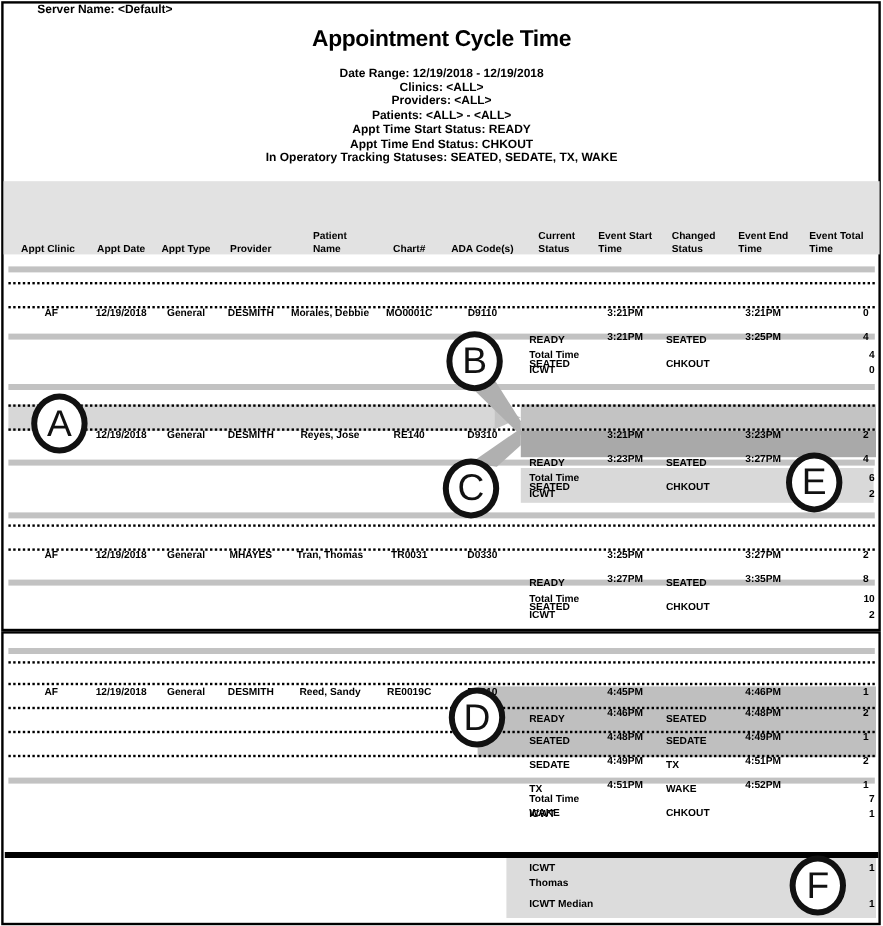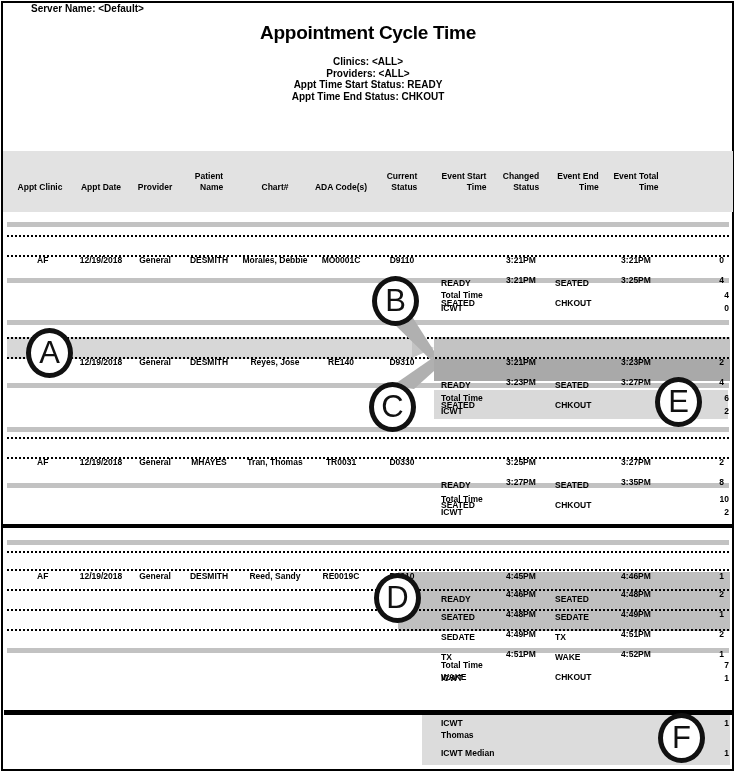--- a/index.html
+++ b/index.html
@@ -15,22 +15,22 @@
   #page2 { left:1px; top:526px; width:733px; height:245px; }
 
   #server-name { position:absolute; left:6px; top:3px; font-size:10px; font-weight:bold;padding-left:25px; }
   #report-title { position:absolute; left:0; right:0; top:22px; text-align:center; font-size:19px; font-weight:bold; letter-spacing:-0.3px; }
   #filters { position:absolute; left:0; right:0; top:56px; text-align:center; font-size:10px; font-weight:bold; line-height:11.7px; }
 
   
   #colband { position:absolute; left:3px; top:151px; width:730px; height:61px; background:var(--band,#e2e2e2); }
   #colheads { position:absolute; left:7px; top:151px; width:722px; height:61px;
     display:grid; grid-template-columns:66px 56px 52px 56px 76px 56px 66px 58px 56px 58px 58px 64px; }
-  .hcell { display:flex; align-items:flex-end; justify-content:center; text-align:right;
-    font-size:8.5px; font-weight:bold; line-height:10.5px; padding-bottom:20px; white-space:pre-line; }
+  .hcell { display:flex; align-items:flex-end; justify-content:center; text-align:left;
+    font-size:8.5px; font-weight:bold; line-height:10.5px; padding-bottom:0; white-space:pre-line; }
 
   
   .sep { position:absolute; left:7px; width:722px; height:5px; background:var(--sep,#c2c2c2); }
 
   
   .trow { position:absolute; left:7px; width:722px;
     display:grid; grid-template-columns:66px 56px 52px 56px 76px 56px 66px 58px 56px 58px 58px 64px;
     align-items:center; font-size:8.5px; font-weight:bold; }
   .trow.dt { border-top:2px dotted #000; }
   .trow.db { border-bottom:2px dotted #000; }
@@ -74,30 +74,34 @@
 <body>
 
 <div id="screen" style="--band: #e2e2e2; --sep: #c2c2c2; --hl-light: #d7d7d7; --hl-mid: #c3c3c3; --hl-dark: #a9a9a9; --hl-block: #bfbfbf; --sum-box: #d9d9d9; --footer-box: #dcdcdc; --wedge: #b0b0b0;">
 
   <div id="page1" class="pagebox"></div>
   <div id="page2" class="pagebox"></div>
 
   <div id="server-name">Server Name: &lt;Default&gt;</div>
   <div id="report-title">Appointment Cycle Time</div>
   <div id="filters">
+    <div>Date Range: 12/19/2018 - 12/19/2018</div>
     <div>Clinics: &lt;ALL&gt;</div>
     <div>Providers: &lt;ALL&gt;</div>
+    <div>Patients: &lt;ALL&gt; - &lt;ALL&gt;</div>
     <div>Appt Time Start Status: READY</div>
     <div>Appt Time End Status: CHKOUT</div>
+    <div>In Operatory Tracking Statuses: SEATED, SEDATE, TX, WAKE</div>
   </div>
 
   <div id="colband"></div>
   <div id="colheads">
       <div class="hcell">Appt Clinic</div>
       <div class="hcell">Appt Date</div>
+      <div class="hcell">Appt Type</div>
       <div class="hcell">Provider</div>
       <div class="hcell">Patient
 Name</div>
       <div class="hcell">Chart#</div>
       <div class="hcell">ADA Code(s)</div>
       <div class="hcell">Current
 Status</div>
       <div class="hcell">Event Start
 Time</div>
       <div class="hcell">Changed

